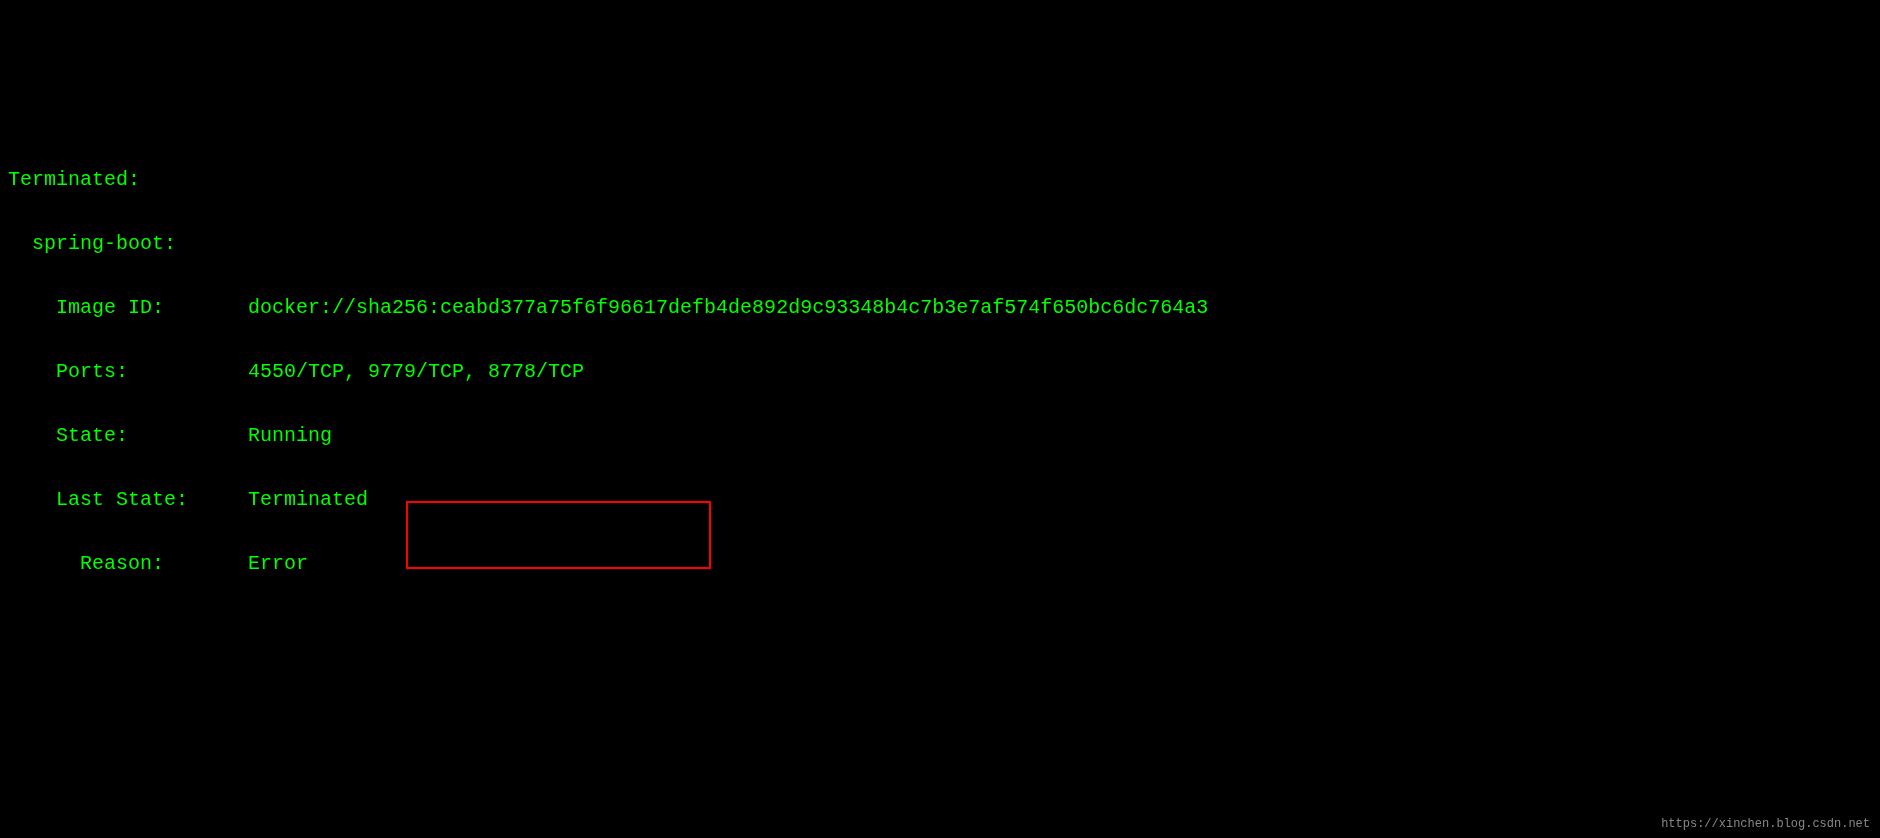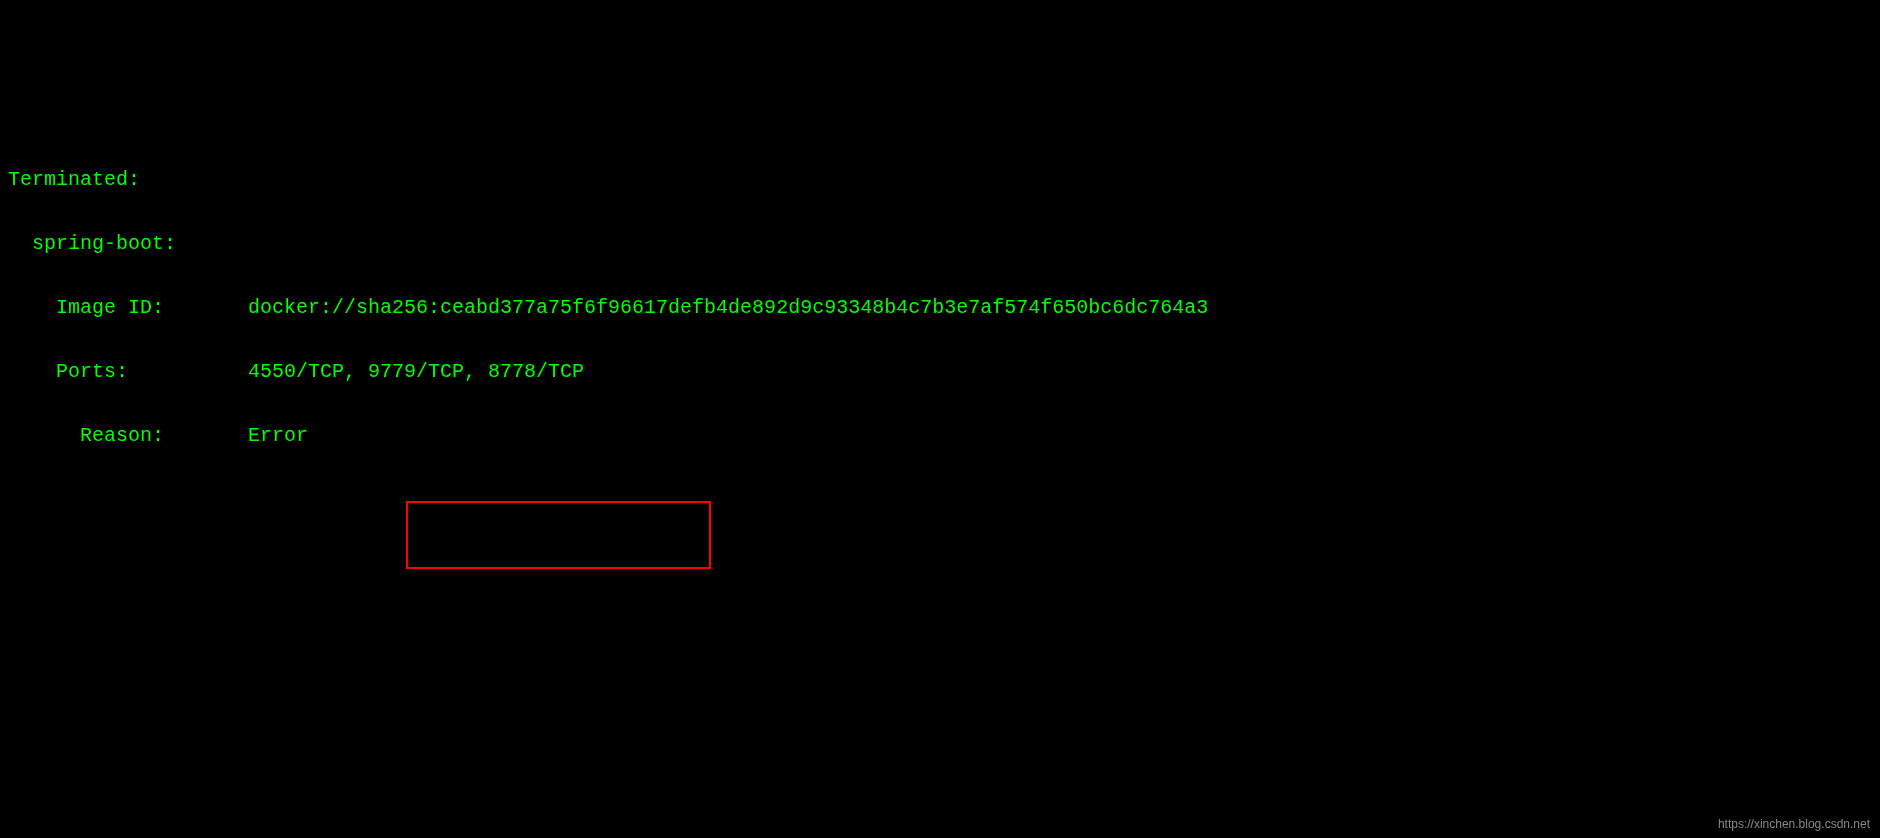--- a/index.html
+++ b/index.html
@@ -27,33 +27,35 @@
       position: absolute;
       border: 2px solid #ff0000;
       pointer-events: none;
     }
     .watermark {
       position: absolute;
       bottom: 4px;
       right: 10px;
       font-size: 12px;
       color: #888888;
-      font-family: Liberation Sans, sans-serif;
+      font-family: Liberation Mono, monospace;
     }
   </style>
 </head>
 <body>
 
 
 
 <div class="terminal-output">
 <div class="terminal-line">Terminated:</div>
 <div class="terminal-line">  spring-boot:</div>
 <div class="terminal-line">    Image ID:       docker://sha256:ceabd377a75f6f96617defb4de892d9c93348b4c7b3e7af574f650bc6dc764a3</div>
 <div class="terminal-line">    Ports:          4550/TCP, 9779/TCP, 8778/TCP</div>
+<div class="terminal-line">    State:          Running</div>
+<div class="terminal-line">    Last State:     Terminated</div>
 <div class="terminal-line">      Reason:       Error</div>
 
 
 
 
 
 
 
 
 

